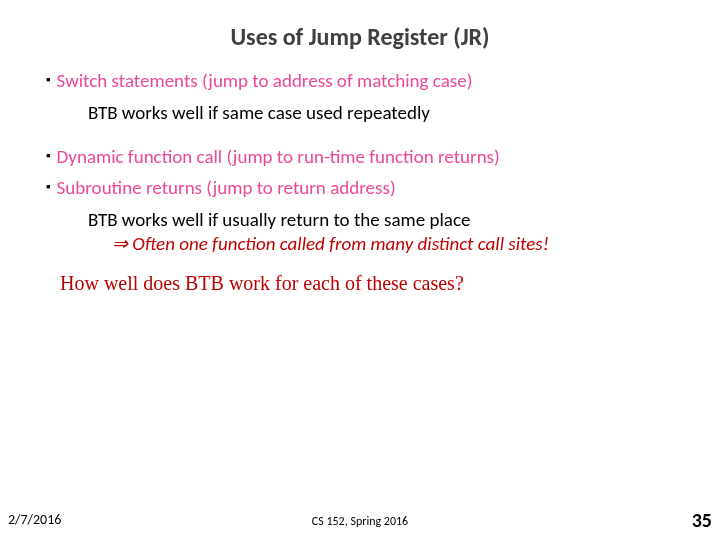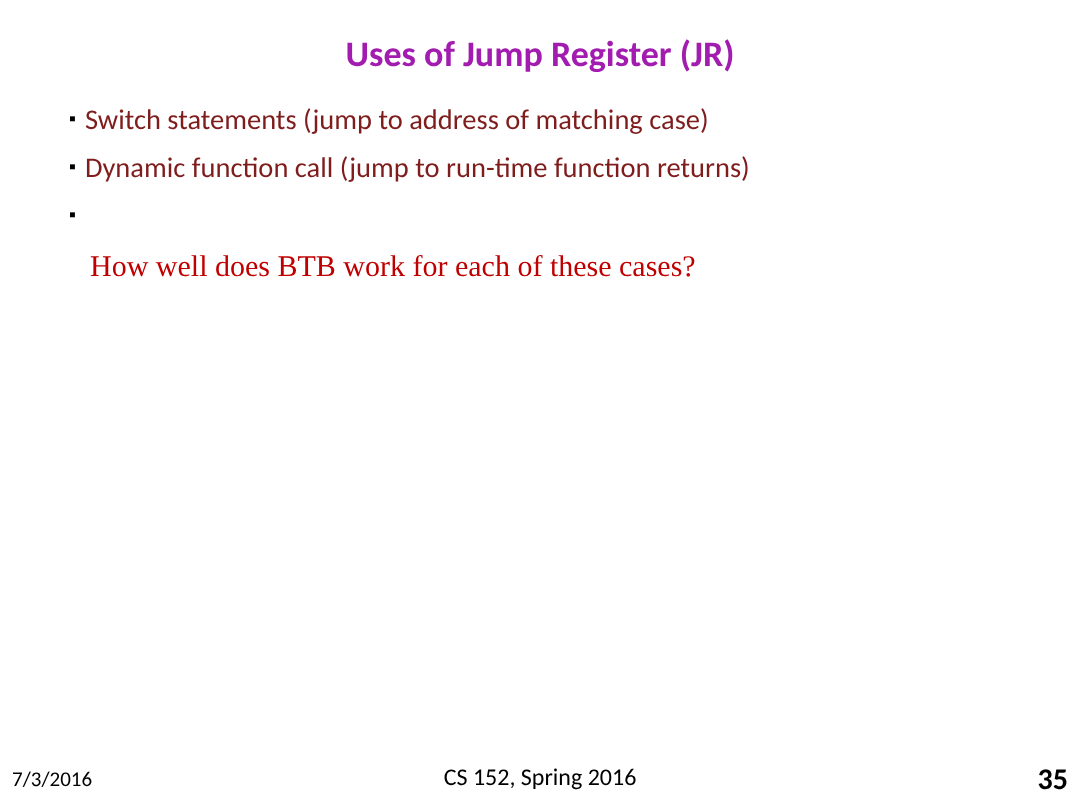--- a/index.html
+++ b/index.html
@@ -8,41 +8,41 @@
       height: 540px;
       font-family: Calibri, Arial, sans-serif;
       background: #fff;
       position: relative;
       overflow: hidden;
     }
     .title {
       text-align: center;
       font-size: 24px;
       font-weight: bold;
-      color: #a21caf;
+      color: #404040;
       margin-top: 22px;
       margin-bottom: 18px;
     }
     .content {
       padding: 0 46px;
     }
     .bullet-row {
       display: flex;
       align-items: flex-start;
       margin-bottom: 8px;
     }
     .bullet {
       font-size: 13px;
       margin-right: 6px;
       margin-top: 3px;
       flex-shrink: 0;
     }
     .bullet-text {
       font-size: 19px;
-      color: #7f1d1d;
+      color: #ec4899;
       line-height: 1.25;
     }
     .sub {
       margin-left: 42px;
       margin-top: 8px;
       margin-bottom: 20px;
       font-size: 19px;
       color: #000;
       line-height: 1.25;
     }
@@ -66,21 +66,21 @@
       bottom: 12px;
       font-size: 14px;
       color: #000;
     }
     .footer-center {
       position: absolute;
       left: 0;
       right: 0;
       bottom: 12px;
       text-align: center;
-      font-size: 16px;
+      font-size: 12px;
       color: #000;
     }
     .footer-right {
       position: absolute;
       right: 8px;
       bottom: 8px;
       font-size: 20px;
       font-weight: bold;
       color: #000000;
     }
@@ -89,28 +89,34 @@
 <body>
 
 <div class="title">Uses of Jump Register (JR)</div>
 
 <div class="content">
 
   <div class="bullet-row">
     <span class="bullet">▪</span>
     <span class="bullet-text">Switch statements (jump to address of matching case)</span>
   </div>
+  <div class="sub">BTB works well if same case used repeatedly</div>
 
   <div class="bullet-row">
     <span class="bullet">▪</span>
     <span class="bullet-text">Dynamic function call (jump to run-time function returns)</span>
   </div>
 
   <div class="bullet-row">
     <span class="bullet">▪</span>
+    <span class="bullet-text">Subroutine returns (jump to return address)</span>
+  </div>
+  <div class="sub" style="margin-bottom:2px;">
+    <span>BTB works well if usually return to the same place</span><br>
+    <span class="sub-red arrow-line">⇒ Often one function called from many distinct call sites!</span>
   </div>
 
   <div class="question">How well does BTB work for each of these cases?</div>
 </div>
 
-<div class="footer-left">7/3/2016</div>
+<div class="footer-left">2/7/2016</div>
 <div class="footer-center">CS 152, Spring 2016</div>
 <div class="footer-right">35</div>
 
 </body></html>

